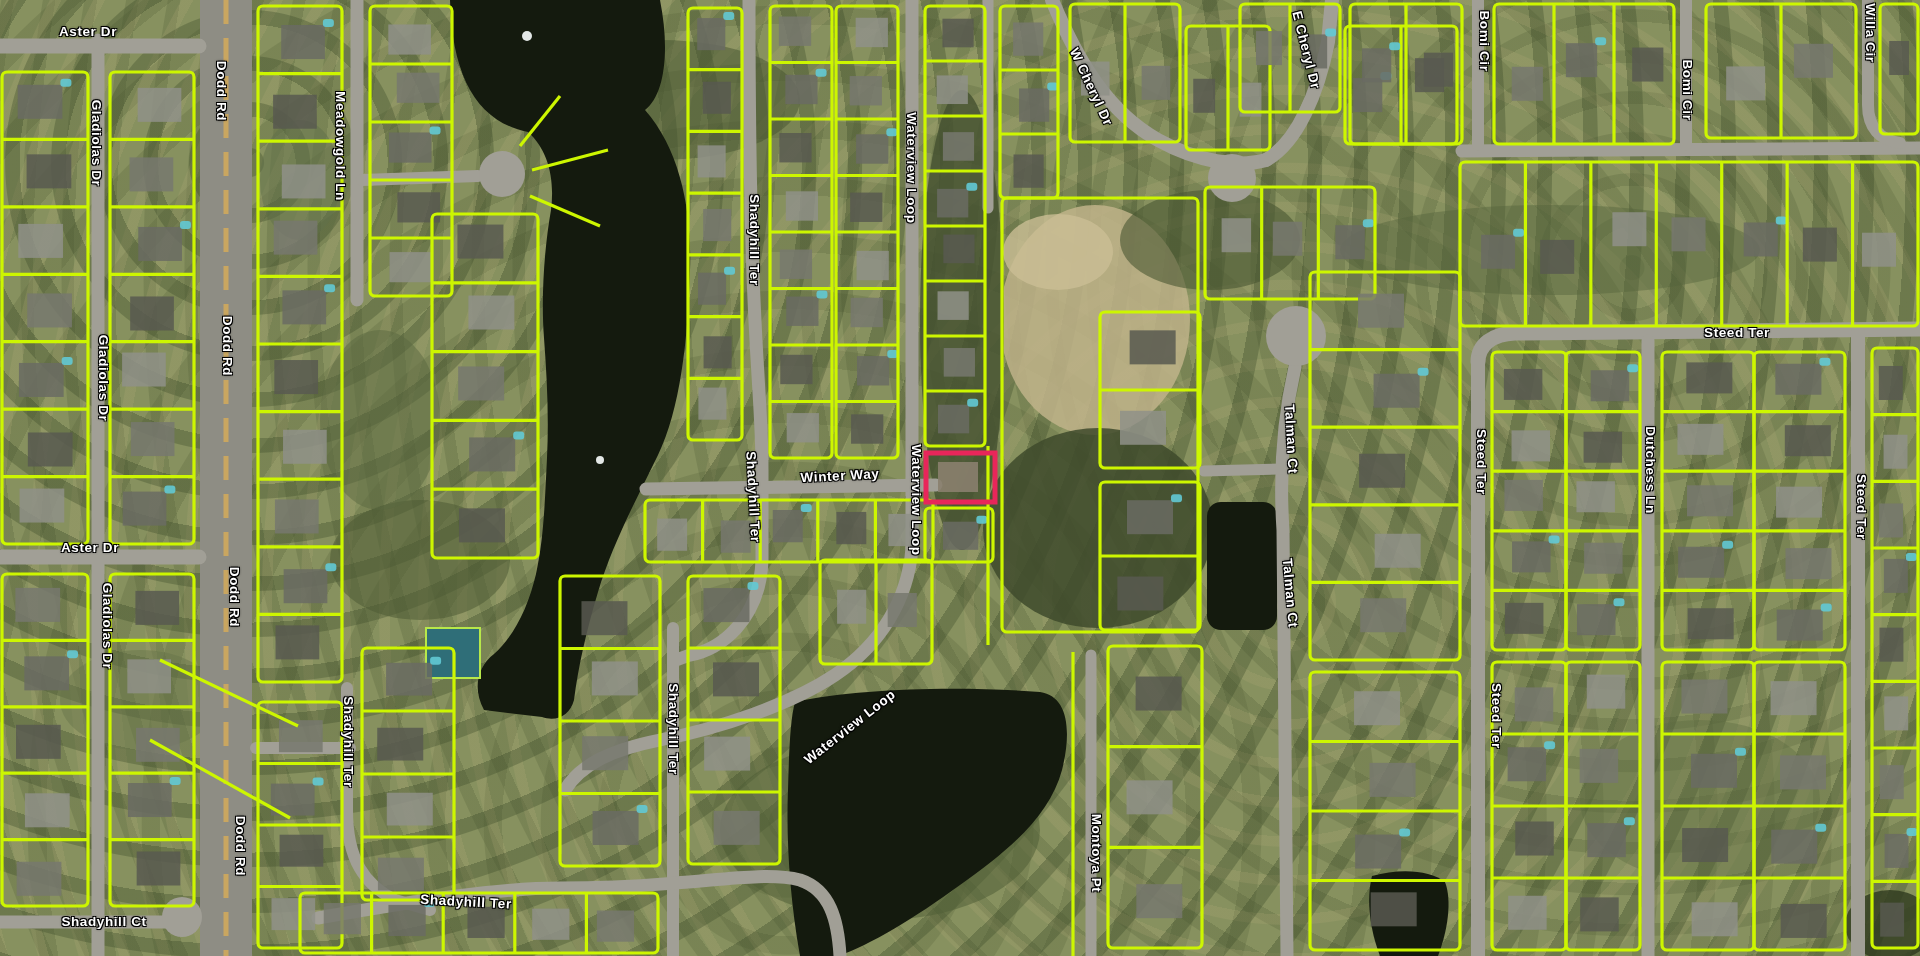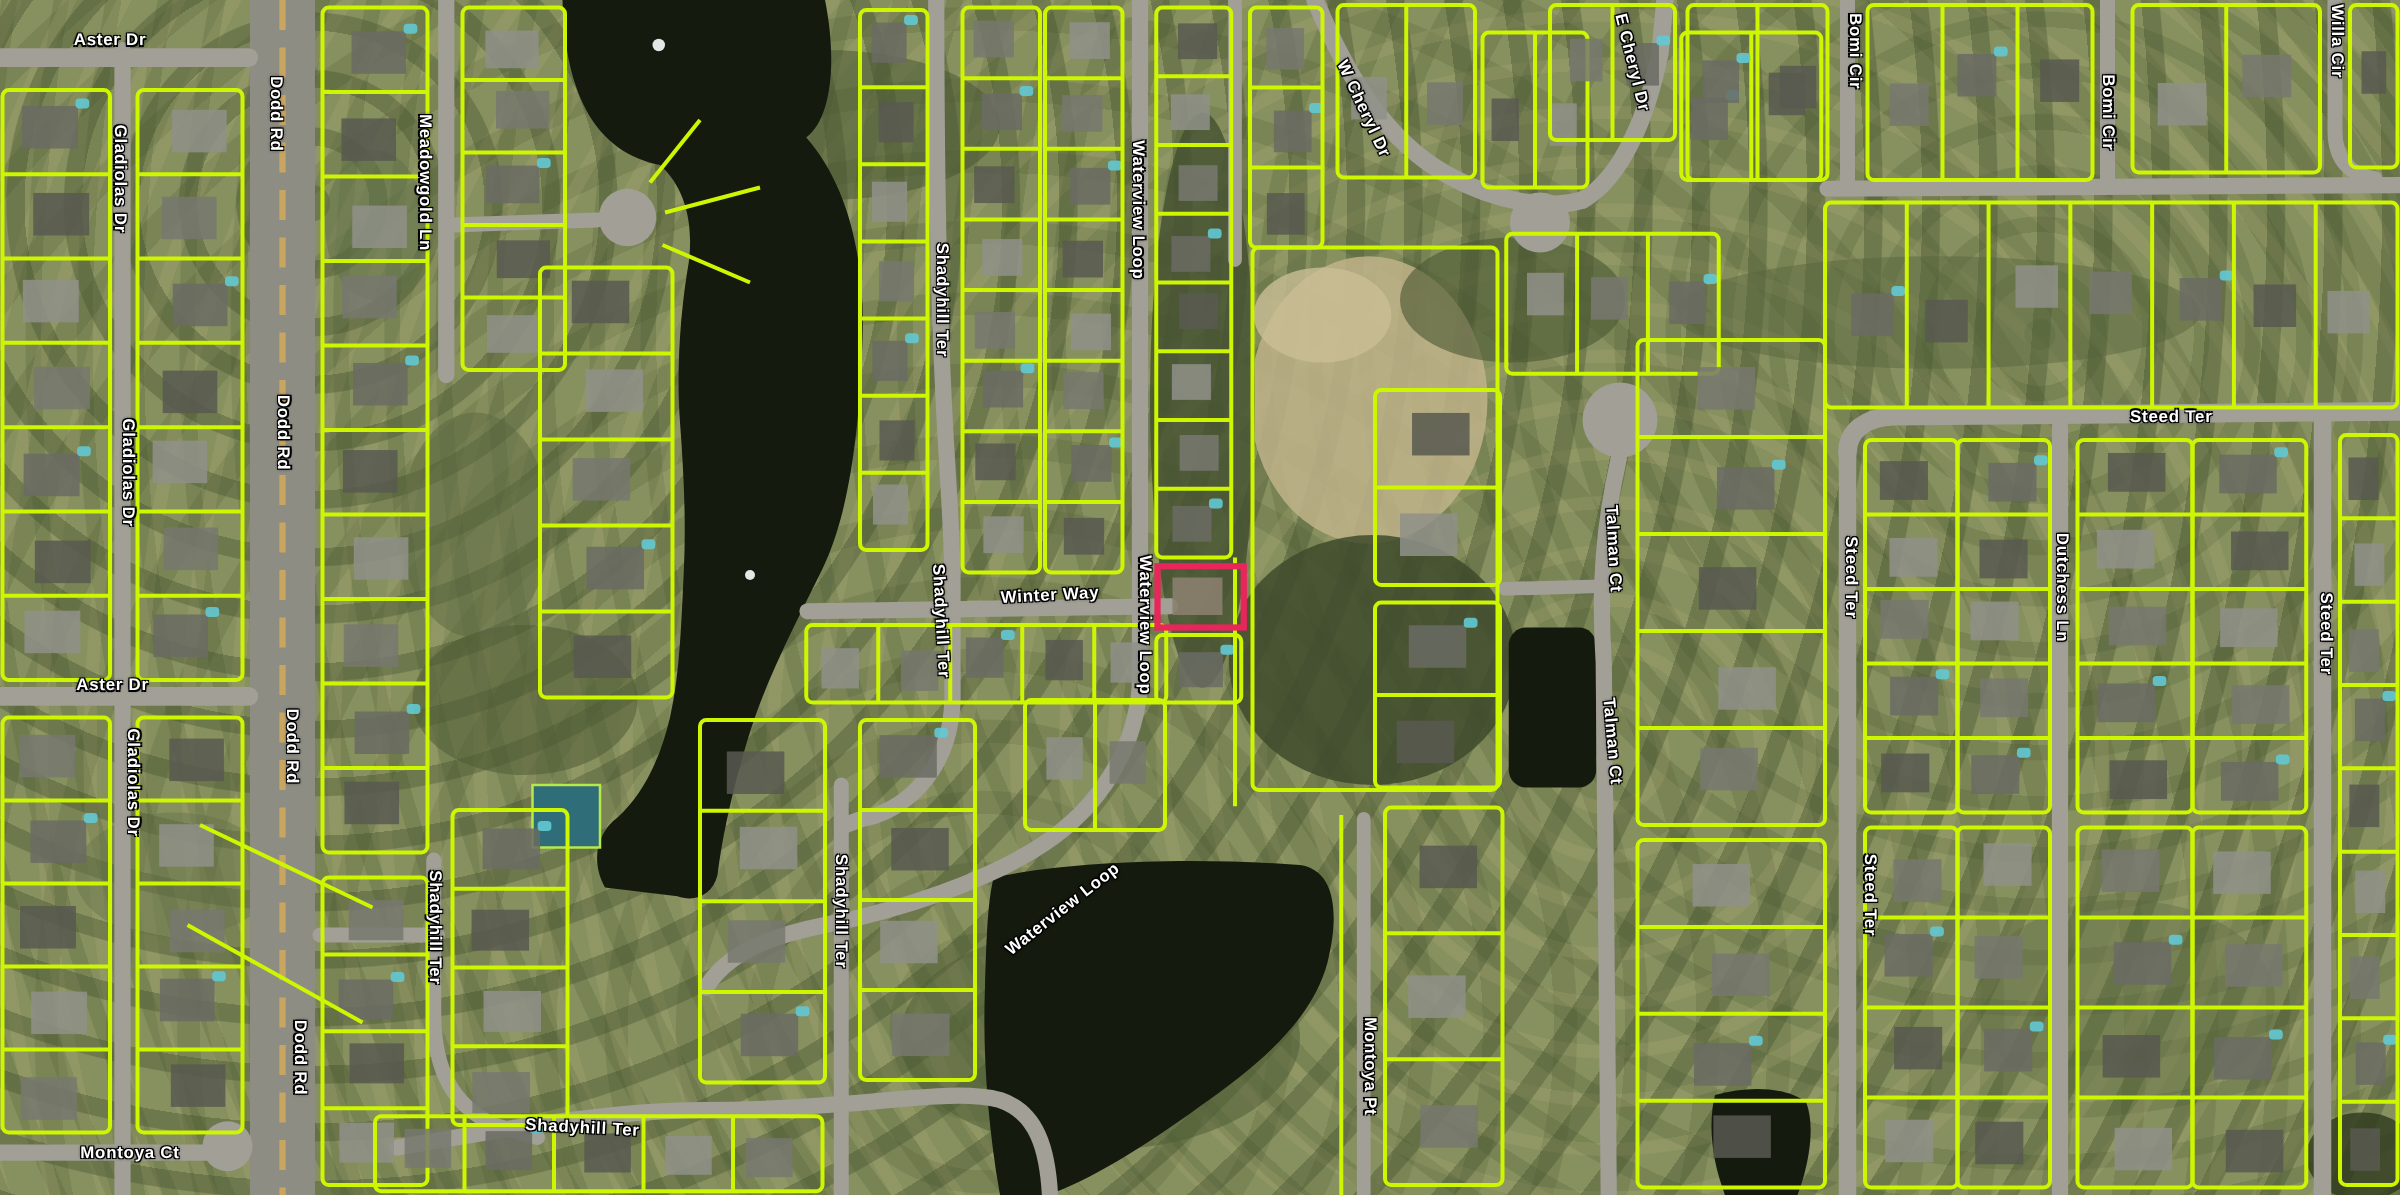--- a/index.html
+++ b/index.html
@@ -636,21 +636,21 @@
       <div class="street-label" style="left: 1870px; top: 33px; transform: translate(-50%, -50%) rotate(90deg);">Willa Cir</div>
       <div class="street-label" style="left: 1737px; top: 333px; transform: translate(-50%, -50%) rotate(0deg);">Steed Ter</div>
       <div class="street-label" style="left: 1481px; top: 462px; transform: translate(-50%, -50%) rotate(90deg);">Steed Ter</div>
       <div class="street-label" style="left: 1650px; top: 470px; transform: translate(-50%, -50%) rotate(90deg);">Dutchess Ln</div>
       <div class="street-label" style="left: 1861px; top: 507px; transform: translate(-50%, -50%) rotate(90deg);">Steed Ter</div>
       <div class="street-label" style="left: 840px; top: 476px; transform: translate(-50%, -50%) rotate(-3deg);">Winter Way</div>
       <div class="street-label" style="left: 916px; top: 500px; transform: translate(-50%, -50%) rotate(90deg);">Waterview Loop</div>
       <div class="street-label" style="left: 753px; top: 497px; transform: translate(-50%, -50%) rotate(87deg);">Shadyhill Ter</div>
       <div class="street-label" style="left: 673px; top: 729px; transform: translate(-50%, -50%) rotate(90deg);">Shadyhill Ter</div>
       <div class="street-label" style="left: 466px; top: 902px; transform: translate(-50%, -50%) rotate(3deg);">Shadyhill Ter</div>
-      <div class="street-label" style="left: 104px; top: 922px; transform: translate(-50%, -50%) rotate(0deg);">Montoya Ct</div>
+      <div class="street-label" style="left: 104px; top: 922px; transform: translate(-50%, -50%) rotate(0deg);">Shadyhill Ct</div>
       <div class="street-label" style="left: 227px; top: 346px; transform: translate(-50%, -50%) rotate(90deg);">Dodd Rd</div>
       <div class="street-label" style="left: 234px; top: 597px; transform: translate(-50%, -50%) rotate(90deg);">Dodd Rd</div>
       <div class="street-label" style="left: 240px; top: 846px; transform: translate(-50%, -50%) rotate(90deg);">Dodd Rd</div>
       <div class="street-label" style="left: 103px; top: 378px; transform: translate(-50%, -50%) rotate(90deg);">Gladiolas Dr</div>
       <div class="street-label" style="left: 107px; top: 626px; transform: translate(-50%, -50%) rotate(90deg);">Gladiolas Dr</div>
       <div class="street-label" style="left: 90px; top: 548px; transform: translate(-50%, -50%) rotate(0deg);">Aster Dr</div>
       <div class="street-label" style="left: 850px; top: 727px; transform: translate(-50%, -50%) rotate(-38deg);">Waterview Loop</div>
       <div class="street-label" style="left: 1096px; top: 853px; transform: translate(-50%, -50%) rotate(90deg);">Montoya Pt</div>
       <div class="street-label" style="left: 1291px; top: 439px; transform: translate(-50%, -50%) rotate(87deg);">Talman Ct</div>
       <div class="street-label" style="left: 1290px; top: 593px; transform: translate(-50%, -50%) rotate(85deg);">Talman Ct</div>

